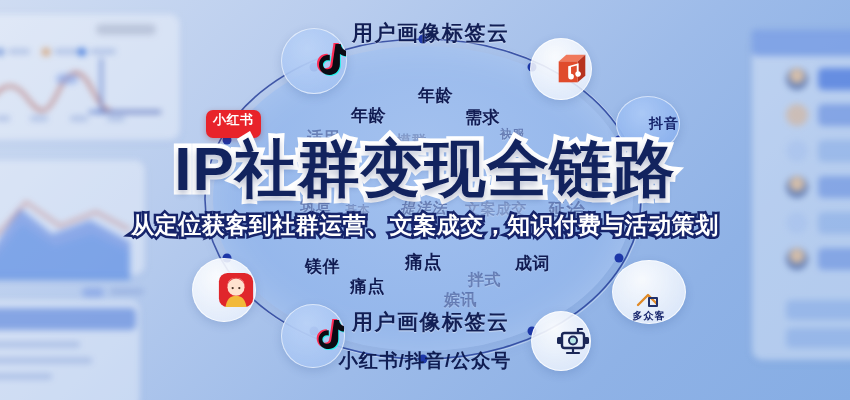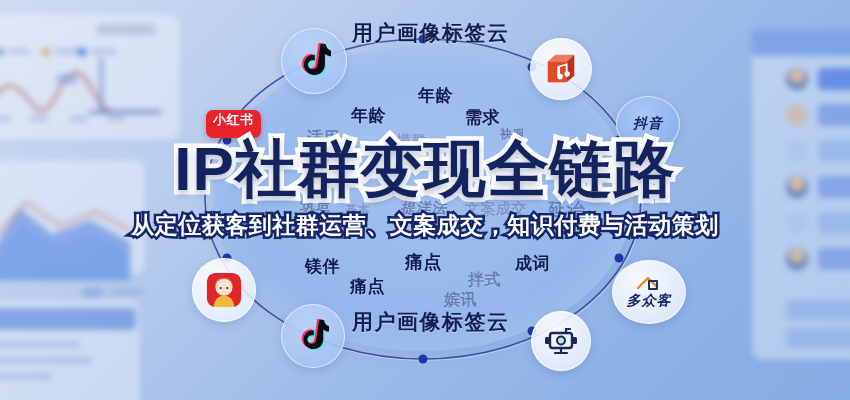--- a/index.html
+++ b/index.html
@@ -110,23 +110,22 @@
     height: 338px;
   }
   .orbit svg { display:block; width:100%; height:100%; overflow: visible;}
 
   
   .node {
     position: absolute;
     border-radius: 50%;
     display: flex;
     align-items: center;
-    justify-content: center;
+    justify-content: flex-end;
     box-shadow: 0 3px 10px rgba(40,70,140,0.18);
-    font-style: italic;
   }
   .node.glass {
     background: radial-gradient(circle at 40% 30%, rgba(255,255,255,0.92), rgba(232,240,253,0.78));
     border: 1px solid rgba(255,255,255,0.8);
   }
   .node.blueish {
     background: radial-gradient(circle at 40% 30%, rgba(186,210,247,0.95), rgba(158,190,240,0.85));
     border: 1px solid rgba(255,255,255,0.6);
   }
   .node-label {
@@ -334,21 +333,21 @@
   <div class="node blueish" style="left:616px; top:96px; width:62px; height:54px;
               background:radial-gradient(circle at 40% 30%, rgba(170,200,245,0.98), rgba(130,170,235,0.9));">
     <span class="node-label">抖音</span>
   </div>
 
   <div class="node glass" style="left:612px; top:260px; width:72px; height:62px; flex-direction:column; gap:1px;">
     <svg class="icon-svg" width="26" height="16" viewBox="0 0 26 16">
       <path d="M2 13 L12 3 L21 12" fill="none" stroke="#e08a28" stroke-width="2.4" stroke-linecap="round" stroke-linejoin="round"></path>
       <path d="M13 14 V6 h8 v8 Z" fill="none" stroke="#20306b" stroke-width="2" stroke-linejoin="round"></path>
     </svg>
-    <span class="node-label" style="font-size:14px;">多众客</span>
+    <span class="node-label" style="font-size:10px;">多众客</span>
   </div>
 
   <div class="node glass" style="left:531px; top:311px; width:58px; height:58px;">
     <svg class="icon-svg" width="34" height="30" viewBox="0 0 34 30">
       <rect x="6" y="7" width="22" height="15" rx="2.5" fill="none" stroke="#1b2757" stroke-width="2.4"></rect>
       <circle cx="17" cy="14.5" r="4" fill="#b7e6e8" stroke="#1b2757" stroke-width="2"></circle>
       <rect x="1" y="11" width="5" height="7" rx="1.5" fill="#1b2757"></rect>
       <rect x="28" y="11" width="5" height="7" rx="1.5" fill="#1b2757"></rect>
       <path d="M22 7 V3 h4" fill="none" stroke="#1b2757" stroke-width="2.2" stroke-linecap="round"></path>
       <path d="M17 22 v4 M11 27 h12" stroke="#1b2757" stroke-width="2.2" stroke-linecap="round"></path>
@@ -379,14 +378,15 @@
   </div>
 
   <div class="ring-heading" style="left:352px; top:19px;">用户画像标签云</div>
   <div class="ring-heading" style="left:352px; top:308px;">用户画像标签云</div>
 
   <div class="title-wrap">
     <div class="main-title">IP社群变现全链路</div>
     <div class="subtitle">从定位获客到社群运营、文案成交，知识付费与活动策划</div>
   </div>
 
+  <div class="bottom-note">小红书/抖音/公众号</div>
 
 </div>
 
 </body></html>

